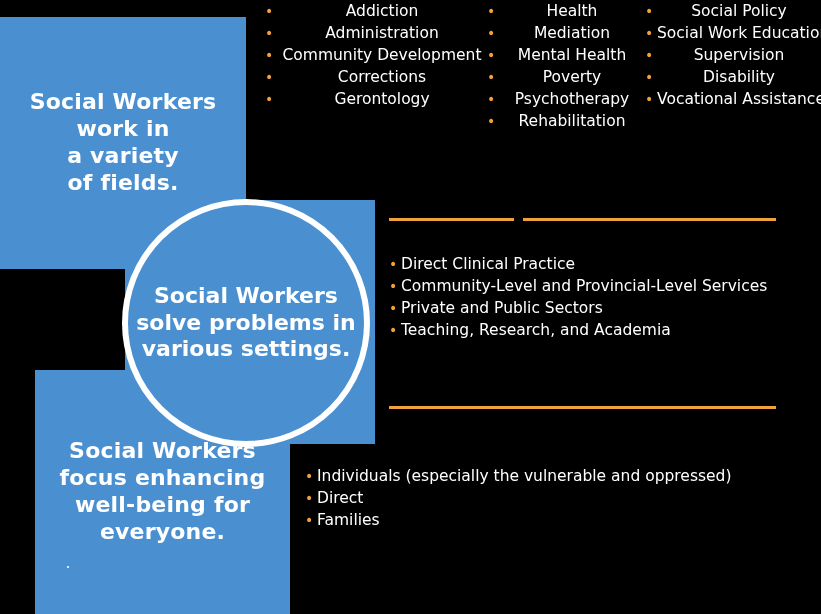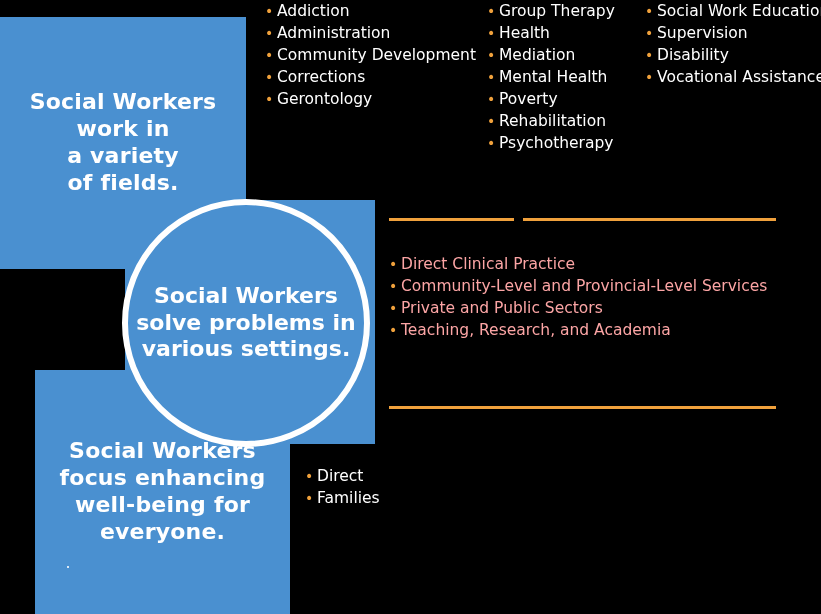--- a/index.html
+++ b/index.html
@@ -87,20 +87,21 @@
     height: 614px;
   }
 
   .cols {
     position: absolute;
     left: 0;
     top: 0;
     width: 556px;
     display: flex;
     gap: 0px;
+    text-align: center;
   }
   .col {
     color: #ffffff;
   }
   .col-1 { width: 222px; }
   .col-2 { width: 158px; }
   .col-3 { width: 176px; }
 
   ul.bul {
     list-style: none;
@@ -140,21 +141,21 @@
 
   .mid-list {
     position: absolute;
     left: 124px;
     top: 253px;
     width: 420px;
   }
   .mid-list li {
     font-size: 16px;
     line-height: 22.5px;
-    color: #fca5a5;
+    color: #ffffff;
   }
 
   .bottom-list {
     position: absolute;
     left: 40px;
     top: 465px;
     width: 500px;
   }
   .bottom-list li {
     font-size: 15.5px;
@@ -198,31 +199,31 @@
         <ul class="bul">
           <li><span>Addiction</span></li>
           <li><span>Administration</span></li>
           <li><span>Community Development</span></li>
           <li><span>Corrections</span></li>
           <li><span>Gerontology</span></li>
         </ul>
       </div>
       <div class="col col-2">
         <ul class="bul">
-          <li><span>Group Therapy</span></li>
           <li><span>Health</span></li>
           <li><span>Mediation</span></li>
           <li><span>Mental Health</span></li>
           <li><span>Poverty</span></li>
+          <li><span>Psychotherapy</span></li>
           <li><span>Rehabilitation</span></li>
-          <li><span>Psychotherapy</span></li>
         </ul>
       </div>
       <div class="col col-3">
         <ul class="bul">
+          <li><span>Social Policy</span></li>
           <li><span>Social Work Education</span></li>
           <li><span>Supervision</span></li>
           <li><span>Disability</span></li>
           <li><span>Vocational Assistance</span></li>
         </ul>
       </div>
     </div>
 
     <div class="rule rule-a"></div>
     <div class="rule rule-b"></div>
@@ -230,20 +231,21 @@
     <ul class="bul mid-list">
       <li><span>Direct Clinical Practice</span></li>
       <li><span>Community-Level and Provincial-Level Services</span></li>
       <li><span>Private and Public Sectors</span></li>
       <li><span>Teaching, Research, and Academia</span></li>
     </ul>
 
     <div class="rule rule-c"></div>
 
     <ul class="bul bottom-list">
+      <li><span>Individuals (especially the vulnerable and oppressed)</span></li>
       <li><span>Direct</span></li>
       <li><span>Families</span></li>
     </ul>
 
   </div>
 
   <div class="tiny-dot"></div>
 </div>
 
 </body></html>

